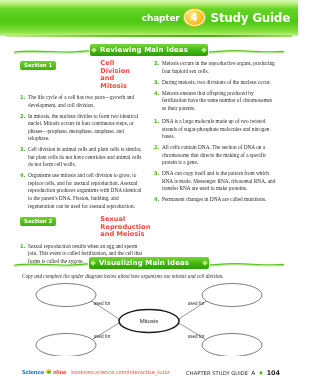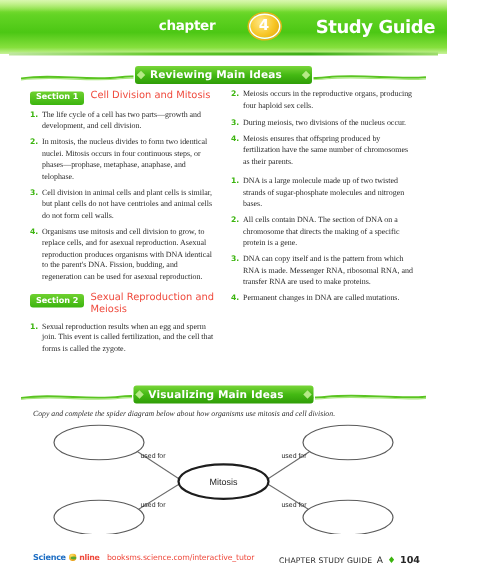--- a/index.html
+++ b/index.html
@@ -34,21 +34,21 @@
     position: absolute;
     left: 6px; top: 35px;
     width: 286px; height: 2px;
     background: linear-gradient(90deg,#bfe6a0 0%,#66c92c 35%,#3fae18 70%,#9edc6c 100%);
   }
   .header-right {
     position: absolute;
     right: 8px; top: 9px;
     display: flex;
     align-items: center;
-    gap: 22px;
+    gap: 4px;
   }
   .chapter-word {
     font-family: "DejaVu Sans", sans-serif;
     font-size: 9px;
     font-weight: bold;
     color: #ffffff;
     letter-spacing: -0.2px;
   }
   .chapter-badge {
     position: relative;
@@ -143,23 +143,24 @@
     font-size: 5.4px;
     font-weight: bold;
     padding: 1.6px 4px;
     border-radius: 2px;
     white-space: nowrap;
     margin-top: 0.5px;
   }
   .section-title {
     font-family: "DejaVu Sans", sans-serif;
     font-size: 6.6px;
-    font-weight: normal;
+    font-weight: bold;
     color: #ef4a3d;
     line-height: 1.15;
+    margin-left: 40px;
   }
 
   ol.items {
     list-style: none;
     margin: 0 0 6px 0;
     padding: 0;
     counter-reset: itm;
   }
   ol.items > li {
     position: relative;

